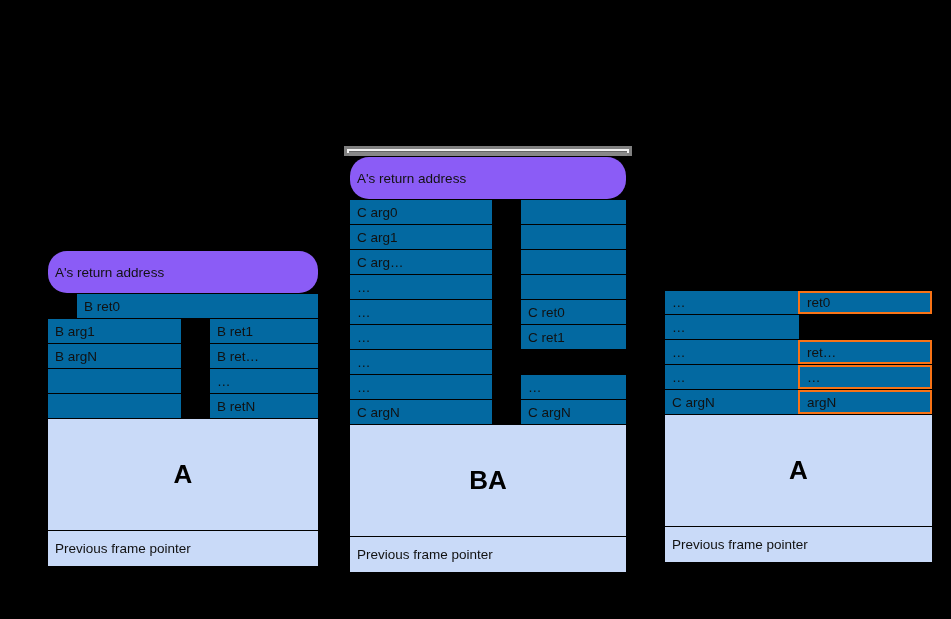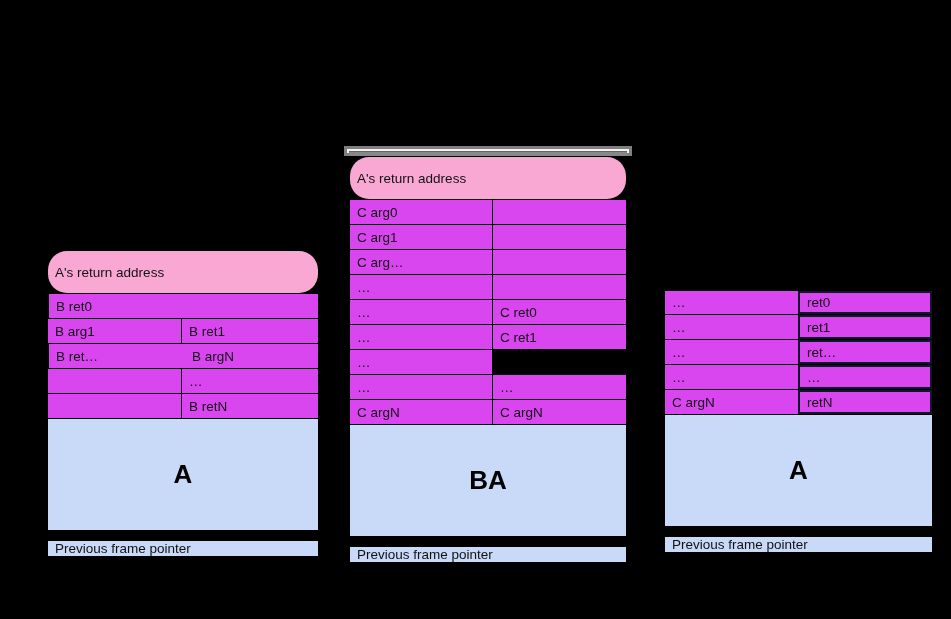--- a/index.html
+++ b/index.html
@@ -58,46 +58,47 @@
     display: flex;
     align-items: center;
     font-size: 13.5px;
     color: #111111;
     padding-left: 7px;
     overflow: hidden;
     white-space: nowrap;
   }
 
   .cell.right-cell {
-    border-left: 1px solid #000000;
-  }
-
-  
-  .green   { background: #f9a8d4; border-radius: 19px; }
-  .yellow  { background: #d946ef; }
+    border-left: 6px solid #000000;
+    margin-left: 23px;
+  }
+
+  
+  .green   { background: #8b5cf6; border-radius: 19px; }
+  .yellow  { background: #0369a1; }
   .blue    { background: #c9daf8; }
 
   .row.header-row { height: 44px; }
   .row.data-row   { height: 25px; }
   .row.body-row   { height: 112px; }
-  .row.fp-row     { height: 36px; align-items: center; }
+  .row.fp-row     { height: 36px; }
 
   .body-label {
     width: 100%;
     text-align: center;
     font-size: 26px;
     font-weight: bold;
     color: #000000;
     padding-left: 0;
     justify-content: center;
   }
 
   
   .cell.hl {
-    border: 2px solid #0f172a;
+    border: 2px solid #f97316;
     border-left-width: 2px;
     margin-left: -1px;
   }
 
   
   #stack-left   { left: 47px;  top: 245px; width: 272px; }
   #stack-middle { left: 344px; top: 146px; width: 288px; }
   #stack-right  { left: 664px; top: 285px; width: 269px; }
 
   
@@ -130,22 +131,22 @@
     </div>
 
     <div class="row data-row">
       <div class="cell yellow split-rest right-cell">B ret0</div>
     </div>
     <div class="row data-row">
       <div class="cell yellow split-left">B arg1</div>
       <div class="cell yellow split-rest right-cell">B ret1</div>
     </div>
     <div class="row data-row">
+      <div class="cell yellow split-left">B argN</div>
       <div class="cell yellow split-rest right-cell">B ret…</div>
-      <div class="cell yellow split-left">B argN</div>
     </div>
     <div class="row data-row">
       <div class="cell yellow split-left"></div>
       <div class="cell yellow split-rest right-cell">…</div>
     </div>
     <div class="row data-row">
       <div class="cell yellow split-left"></div>
       <div class="cell yellow split-rest right-cell">B retN</div>
     </div>
 
@@ -218,33 +219,32 @@
 <div class="stack" id="stack-right">
   <div class="top-rule"></div>
   <div class="rows">
 
     <div class="row data-row">
       <div class="cell yellow split-left-rgt">…</div>
       <div class="cell yellow split-rest right-cell hl">ret0</div>
     </div>
     <div class="row data-row">
       <div class="cell yellow split-left-rgt">…</div>
-      <div class="cell yellow split-rest right-cell hl">ret1</div>
     </div>
     <div class="row data-row">
       <div class="cell yellow split-left-rgt">…</div>
       <div class="cell yellow split-rest right-cell hl">ret…</div>
     </div>
     <div class="row data-row">
       <div class="cell yellow split-left-rgt">…</div>
       <div class="cell yellow split-rest right-cell hl">…</div>
     </div>
     <div class="row data-row">
       <div class="cell yellow split-left-rgt">C argN</div>
-      <div class="cell yellow split-rest right-cell hl">retN</div>
+      <div class="cell yellow split-rest right-cell hl">argN</div>
     </div>
 
     <div class="row body-row">
       <div class="cell blue full body-label">A</div>
     </div>
 
     <div class="row fp-row">
       <div class="cell blue full">Previous frame pointer</div>
     </div>
 

